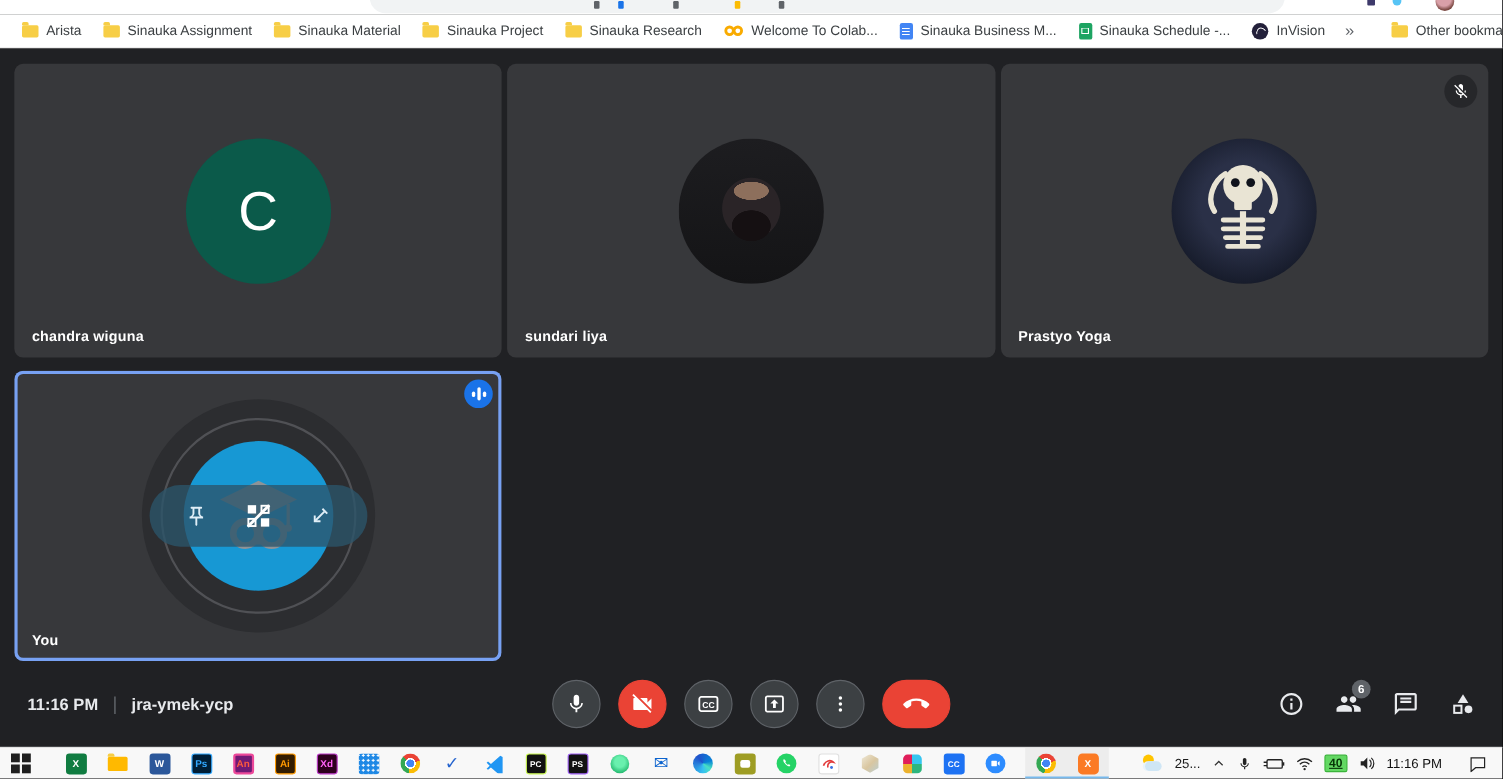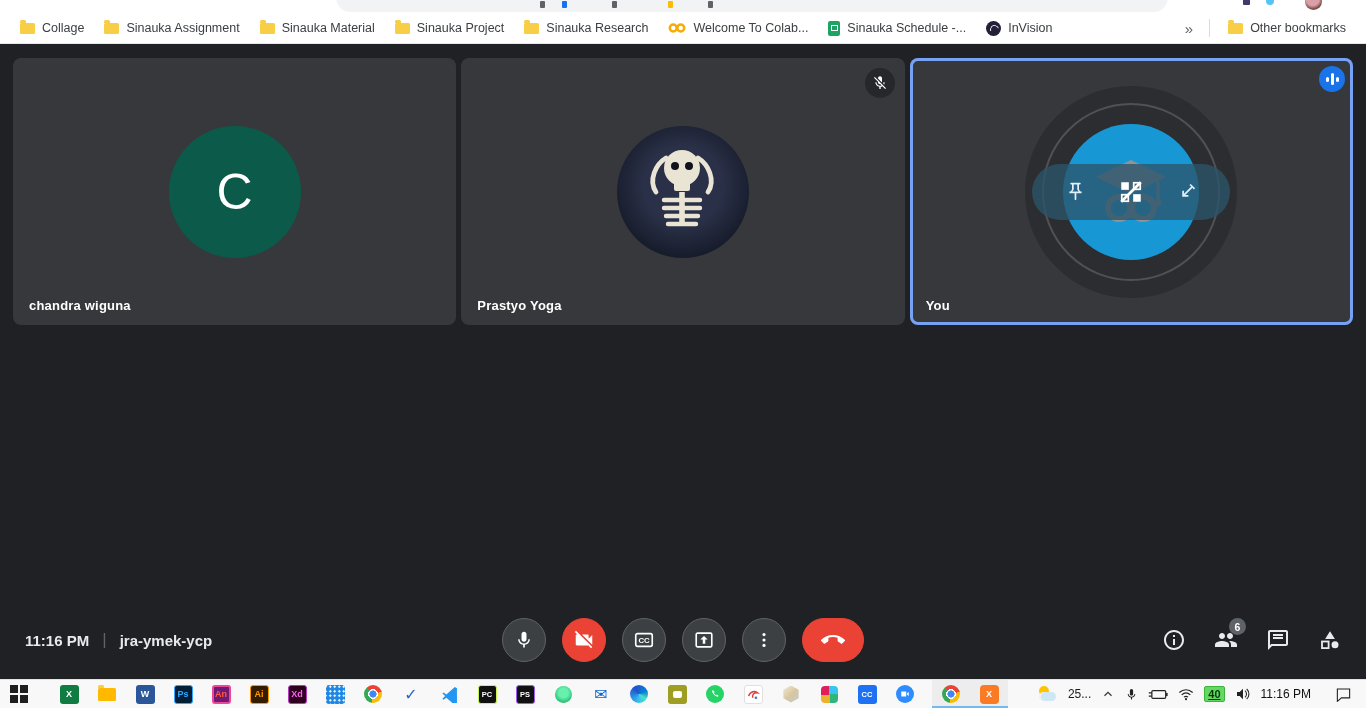--- a/index.html
+++ b/index.html
@@ -144,21 +144,21 @@
     <span class="speck" style="left:668px;background:#fbbc04;"></span>
     <span class="speck" style="left:708px;background:#5f6368;"></span>
     <span class="ext-dark"></span>
     <span class="ext-dot"></span>
     <span class="profile-avatar"></span>
   </div>
 
   <div class="bookmarks">
     <div class="bm">
       <span class="ic-folder"></span>
-      <span class="bm-label">Collage</span>
+      <span class="bm-label">Arista</span>
     </div>
     <div class="bm">
       <span class="ic-folder"></span>
       <span class="bm-label">Sinauka Assignment</span>
     </div>
     <div class="bm">
       <span class="ic-folder"></span>
       <span class="bm-label">Sinauka Material</span>
     </div>
     <div class="bm">
@@ -170,20 +170,24 @@
       <span class="bm-label">Sinauka Research</span>
     </div>
     <div class="bm">
       <svg width="18" height="12" viewBox="0 0 24 14">
         <circle cx="7" cy="7" r="4.6" fill="none" stroke="#f9ab00" stroke-width="3.4"></circle>
         <circle cx="17" cy="7" r="4.6" fill="none" stroke="#f9ab00" stroke-width="3.4"></circle>
       </svg>
       <span class="bm-label">Welcome To Colab...</span>
     </div>
     <div class="bm">
+      <span class="ic-docs"></span>
+      <span class="bm-label">Sinauka Business M...</span>
+    </div>
+    <div class="bm">
       <span class="ic-sheets"></span>
       <span class="bm-label">Sinauka Schedule -...</span>
     </div>
     <div class="bm">
       <span class="ic-invision"></span>
       <span class="bm-label">InVision</span>
     </div>
     <div class="bm-spacer"></div>
     <div class="bm-chevron">»</div>
     <div class="bm-divider"></div>
@@ -197,20 +201,24 @@
     <div class="grid">
 
       <div class="tile">
         <div class="avatar initial">
           <span>C</span>
         </div>
         <div class="pname">chandra wiguna</div>
       </div>
 
 
+      <div class="tile">
+        <div class="avatar ph-sundari"></div>
+        <div class="pname">sundari liya</div>
+      </div>
 
       <div class="tile">
         <div class="avatar ph-yoga">
           <svg width="86" height="96" viewBox="0 0 43 48">
             <circle cx="21" cy="12" r="9" fill="#e9e4d4"></circle>
             <circle cx="17.5" cy="11" r="2" fill="#10131c"></circle>
             <circle cx="24.5" cy="11" r="2" fill="#10131c"></circle>
             <rect x="17" y="19" width="8" height="4.5" rx="1" fill="#e9e4d4"></rect>
             <rect x="19.6" y="24" width="2.8" height="16" fill="#e9e4d4"></rect>
             <path d="M12 28h18M12 32h18M13 36h16M14 40h14" stroke="#e9e4d4" stroke-width="2.2" stroke-linecap="round" fill="none"></path>

